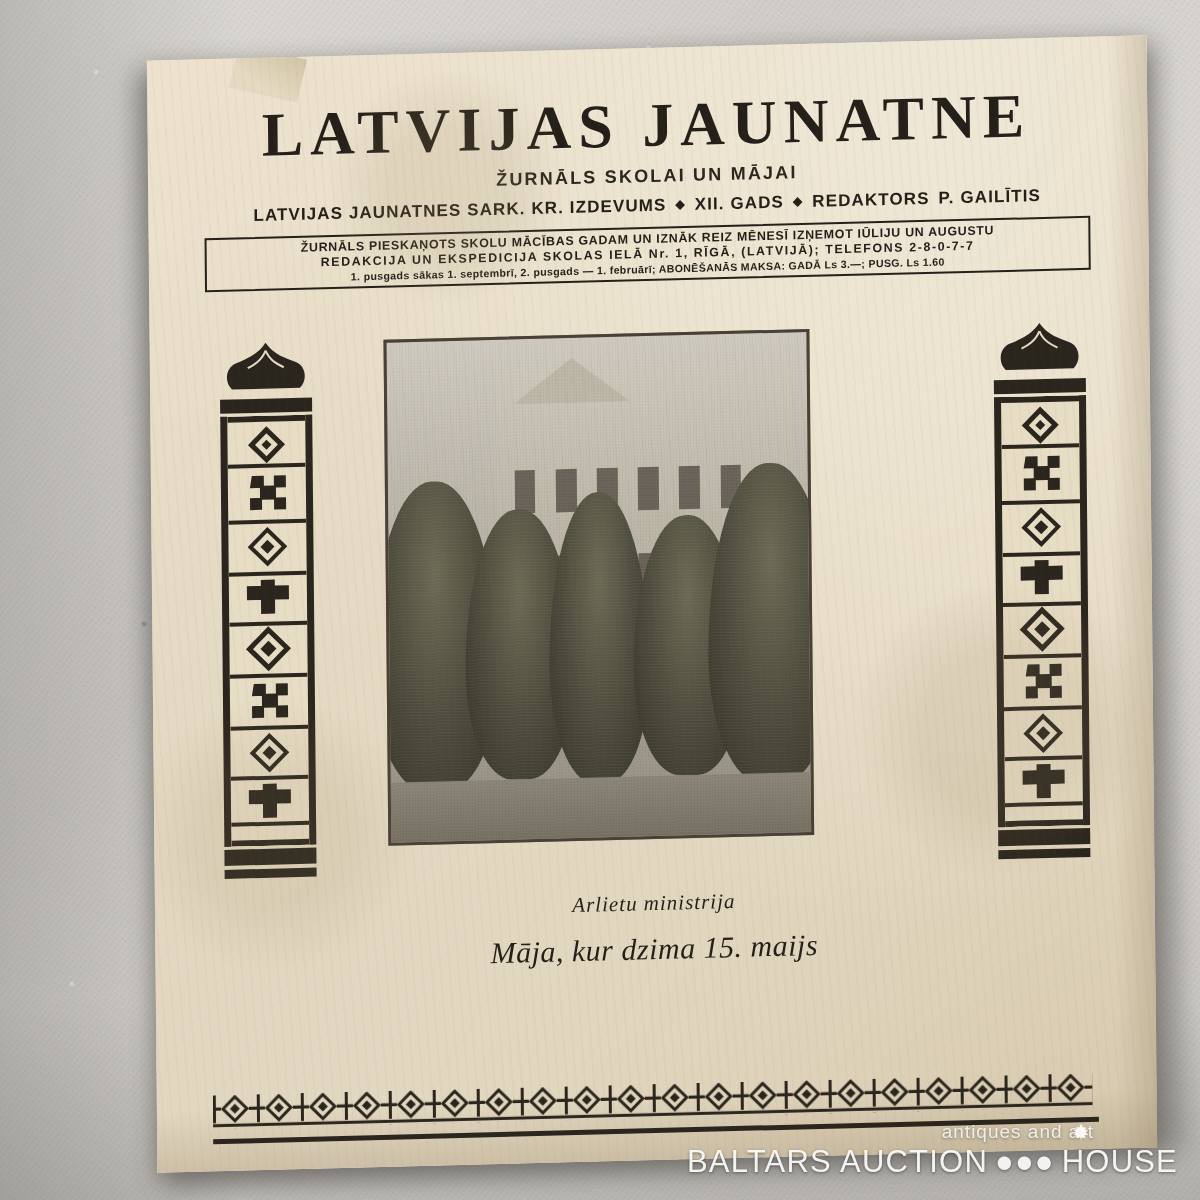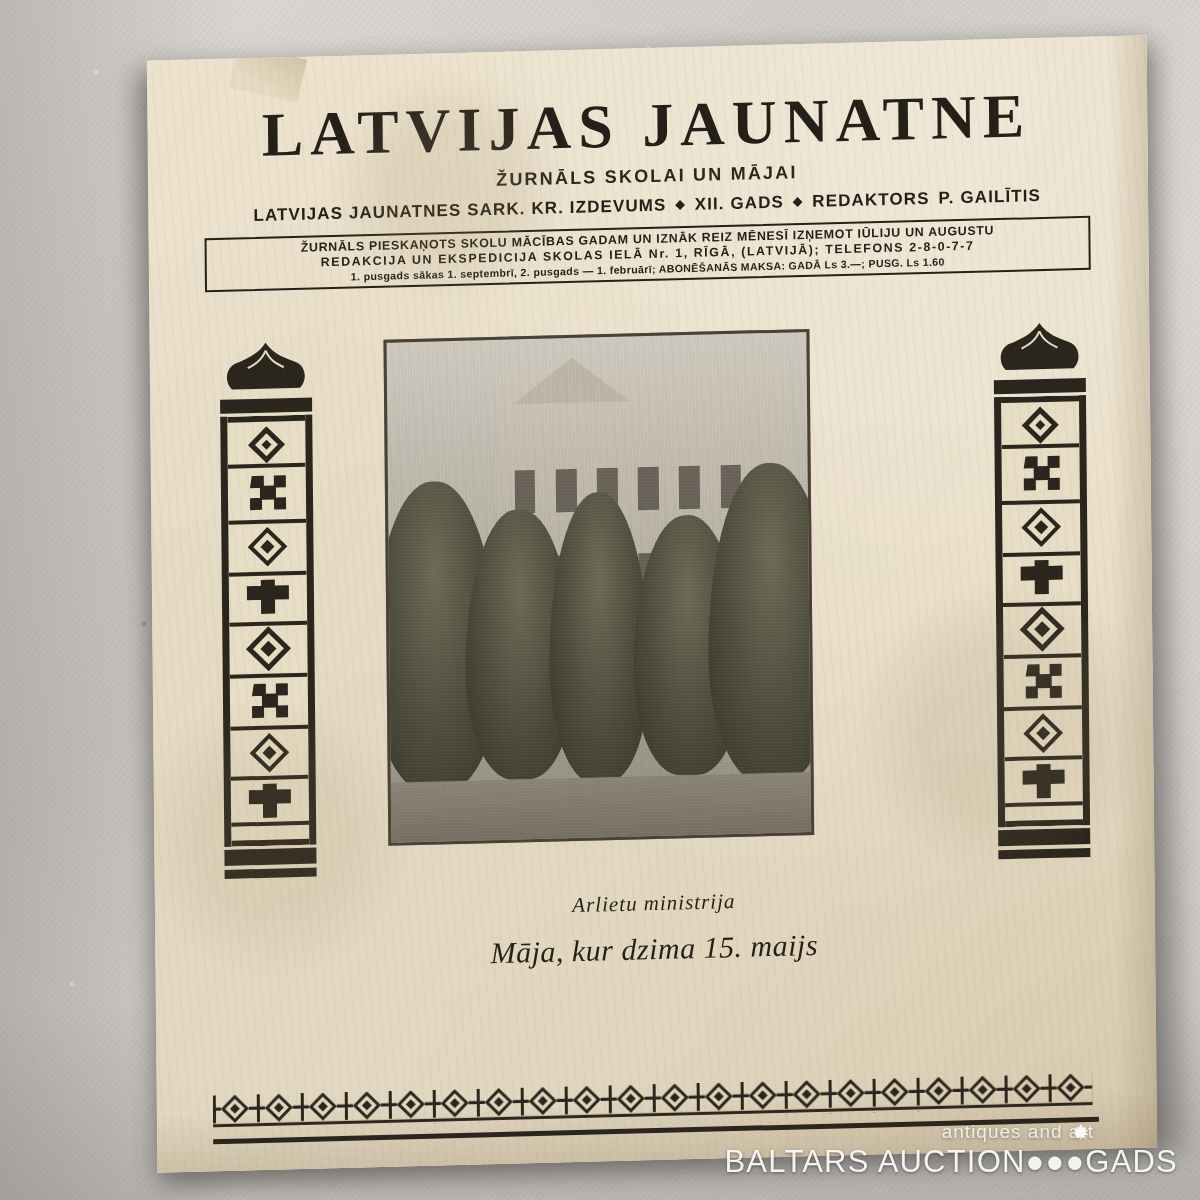--- a/index.html
+++ b/index.html
@@ -331,20 +331,21 @@
     letter-spacing: 1px;
     opacity: .85;
     margin-bottom: 1px;
     margin-right: 84px;
   }
   .wm-main {
     font-size: 31px;
     letter-spacing: 1.2px;
     display: flex;
     align-items: center;
+    gap: 7px;
     justify-content: flex-end;
   }
   .wm-leaf {
     position: absolute;
     right: 86px;
     top: 2px;
     width: 22px;
     height: 22px;
   }
 </style>
@@ -562,17 +563,17 @@
   </div>
 
   <div class="watermark">
     <div class="wm-small">antiques and art</div>
     <svg class="wm-leaf" viewBox="0 0 24 24">
       <path d="M12 1 l2 4 3-1 -1 3 4 1 -3 2 3 3 -4 0 1 4 -4-2 -1 4 -1-4 -4 2 1-4 -4 0 3-3 -3-2 4-1 -1-3 3 1 z" fill="rgba(255,255,255,0.9)"></path>
     </svg>
     <div class="wm-main">
       <span>BALTARS AUCTION</span>
       <span>●●●</span>
-      <span>GADS</span>
+      <span>HOUSE</span>
     </div>
   </div>
 
 </div>
 
 </body></html>

